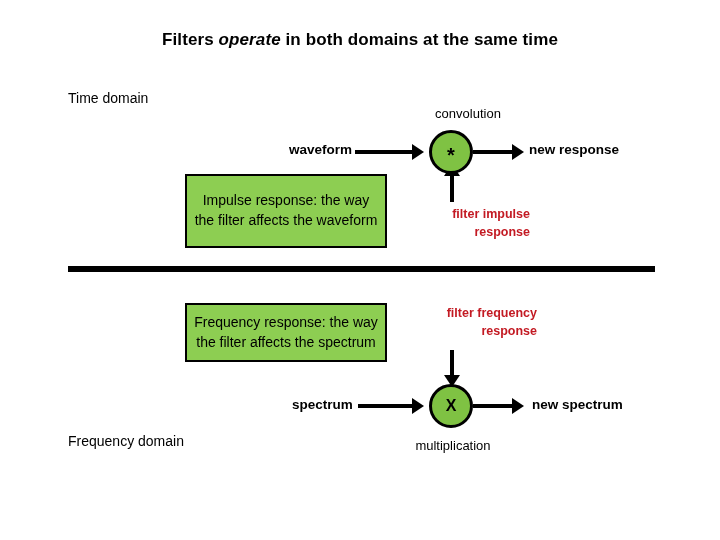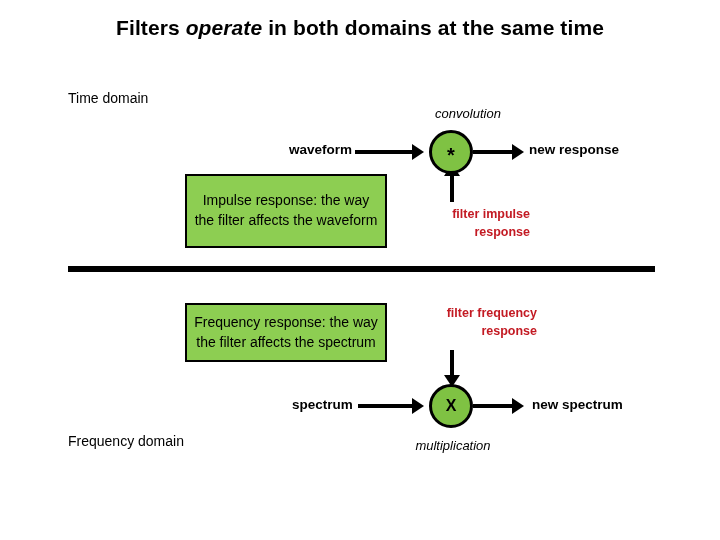--- a/index.html
+++ b/index.html
@@ -18,24 +18,24 @@
     position: relative;
     width: 720px;
     height: 540px;
     background: #ffffff;
   }
 
   
   .title {
     position: absolute;
     left: 0;
-    top: 16px;
+    top: 30px;
     width: 720px;
     text-align: center;
-    font-size: 21px;
+    font-size: 17px;
     font-weight: bold;
     letter-spacing: 0.1px;
     white-space: nowrap;
   }
   .title .ital {
     font-style: italic;
     font-weight: bold;
   }
 
   
@@ -45,21 +45,20 @@
     font-weight: normal;
     white-space: nowrap;
   }
   #time-domain-label  { left: 68px;  top: 90px; }
   #freq-domain-label  { left: 68px;  top: 433px; }
 
   
   .op-caption {
     position: absolute;
     font-size: 13px;
-    font-style: italic;
     white-space: nowrap;
     text-align: center;
   }
   #convolution-caption   { left: 378px; top: 106px; width: 180px; }
   #multiplication-caption{ left: 363px; top: 438px; width: 180px; }
 
   
   .signal-label {
     position: absolute;
     font-size: 13.5px;

